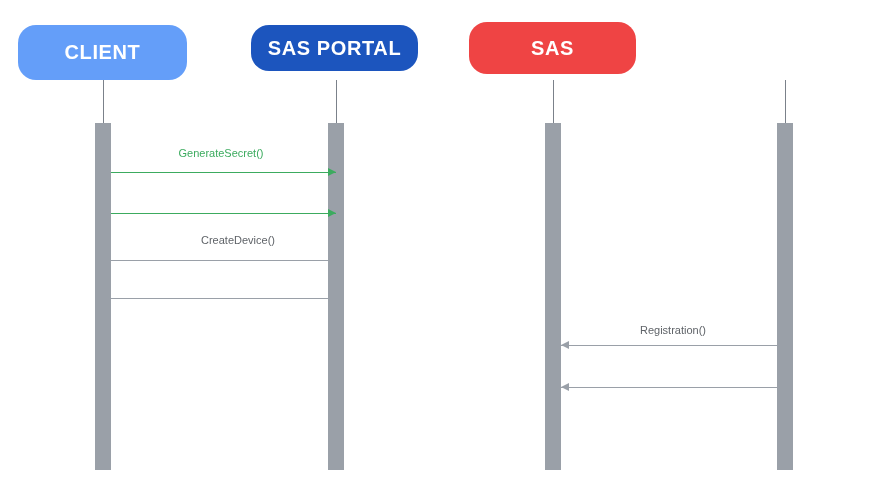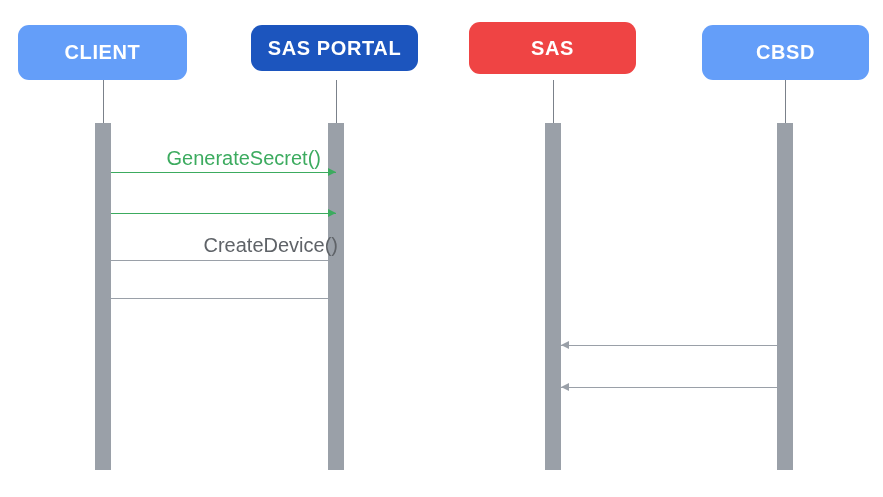--- a/index.html
+++ b/index.html
@@ -12,21 +12,21 @@
   }
   #diagram-canvas {
     position: relative;
     width: 883px;
     height: 497px;
     background: #ffffff;
     overflow: hidden;
   }
   .actor-box {
     position: absolute;
-    border-radius: 11px;
+    border-radius: 18px;
     display: flex;
     align-items: center;
     justify-content: center;
     color: #ffffff;
     font-weight: bold;
     font-size: 20px;
     letter-spacing: 0.6px;
     box-sizing: border-box;
     text-align: center;
   }
@@ -65,24 +65,24 @@
   .arrow-head.right.green {
     border-left-color: #3cab5f;
   }
   .arrow-head.left {
     border-top: 4px solid transparent;
     border-bottom: 4px solid transparent;
     border-right: 8px solid #9aa0a8;
   }
   .msg-label {
     position: absolute;
-    font-size: 20px;
+    font-size: 11px;
     color: #5f6368;
     white-space: nowrap;
-    text-align: right;
+    text-align: center;
     line-height: 1;
   }
   .msg-label.green {
     color: #3cab5f;
   }
 </style>
 </head>
 <body>
 
 <div id="diagram-canvas">
@@ -100,37 +100,35 @@
   </div>
 
   <div class="lifeline" style="left:553px; top:80px; height:46px;"></div>
   <div class="activation" style="left:545px; top:123px; height:347px;"></div>
   <div class="actor-box" style="left:469px; top:22px; width:167px; height:52px; background:#ef4444;">
     <span class="actor-label">SAS</span>
   </div>
 
   <div class="lifeline" style="left:785px; top:80px; height:46px;"></div>
   <div class="activation" style="left:777px; top:123px; height:347px;"></div>
-  <div class="actor-box" style="left:702px; top:25px; width:167px; height:55px; background:#649ef9;">
-    <span class="actor-label">CBSD</span>
-  </div>
 
   <div class="msg-label green" style="left:121px; top:148px; width:200px;">GenerateSecret()</div>
   <div class="msg-line green" style="left:111px; top:172px; width:225px;"></div>
   <div class="arrow-head right green" style="left:328px; top:168px;"></div>
 
   <div class="msg-line green" style="left:111px; top:213px; width:225px;"></div>
   <div class="arrow-head right green" style="left:328px; top:209px;"></div>
 
   <div class="msg-label" style="left:138px; top:235px; width:200px;">CreateDevice()</div>
   <div class="msg-line" style="left:111px; top:260px; width:225px;"></div>
   <div class="arrow-head right" style="left:328px; top:256px;"></div>
 
   <div class="msg-line" style="left:111px; top:298px; width:225px;"></div>
   <div class="arrow-head right" style="left:328px; top:294px;"></div>
 
+  <div class="msg-label" style="left:573px; top:325px; width:200px;">Registration()</div>
   <div class="msg-line" style="left:561px; top:345px; width:224px;"></div>
   <div class="arrow-head left" style="left:561px; top:341px;"></div>
 
   <div class="msg-line" style="left:561px; top:387px; width:224px;"></div>
   <div class="arrow-head left" style="left:561px; top:383px;"></div>
 
 </div>
 
 </body></html>

